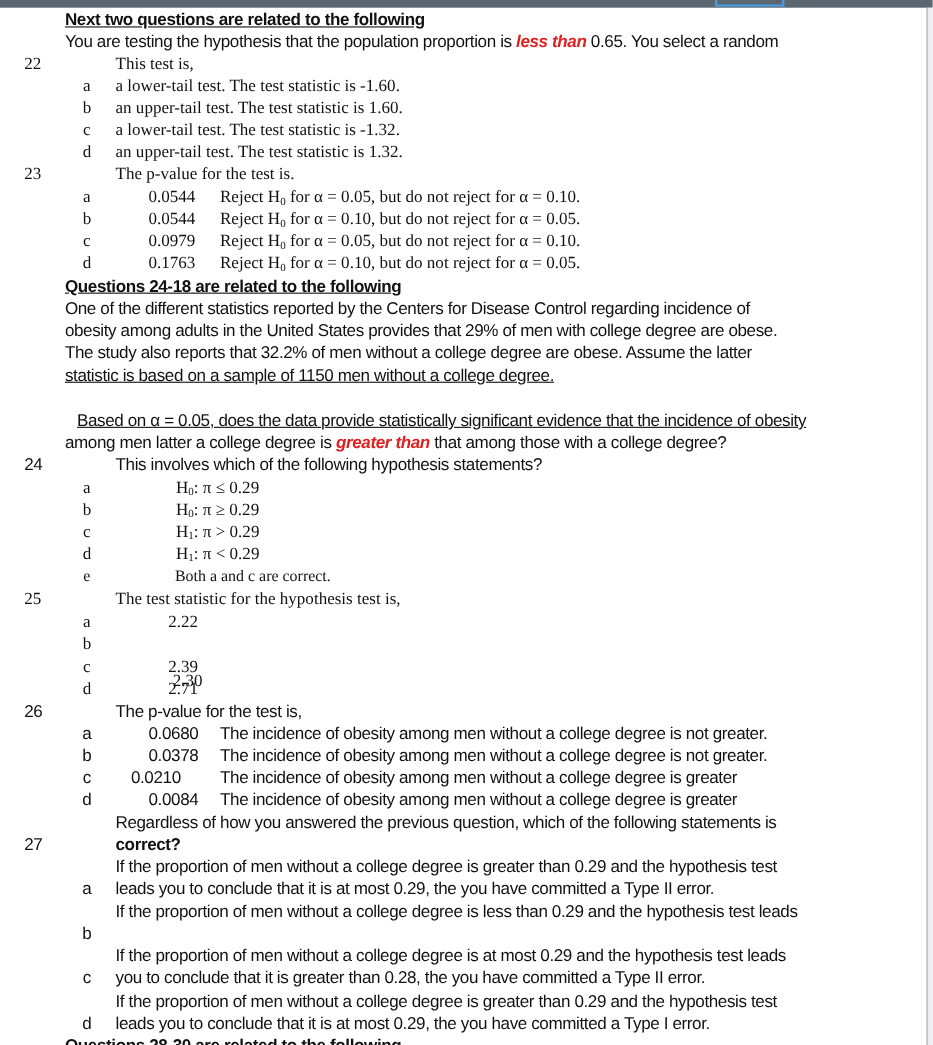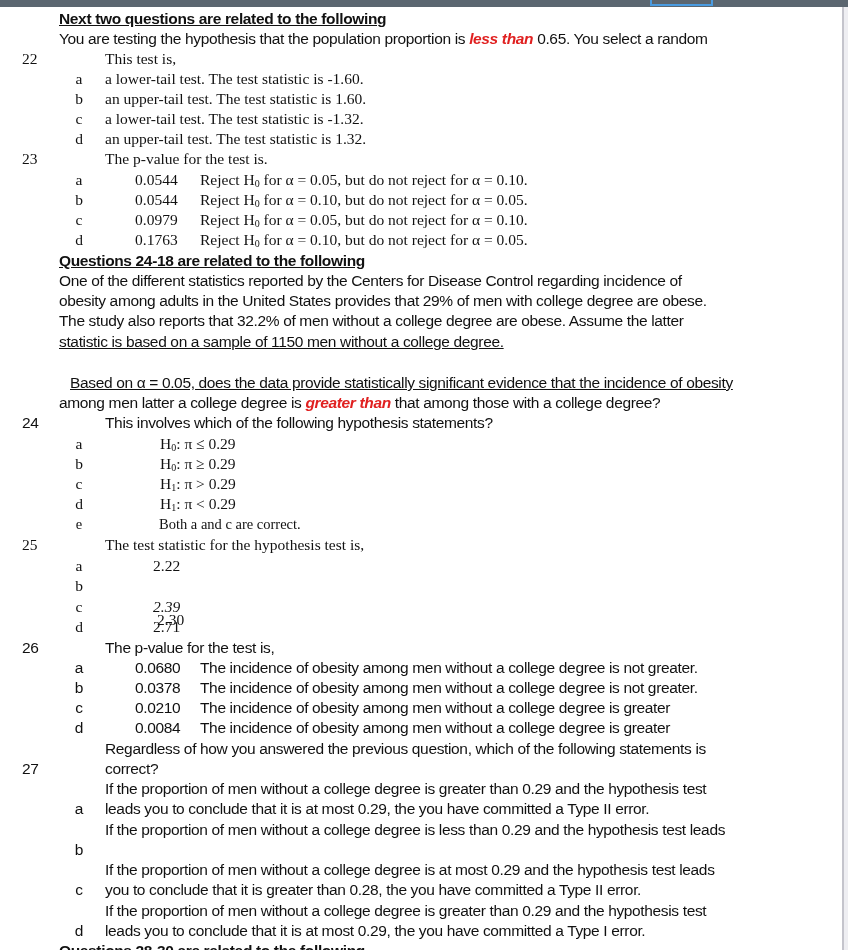--- a/index.html
+++ b/index.html
@@ -126,21 +126,21 @@
   <div class="line" style="left:0;top:549px;width:700px;">
     <span class="ltr" style="left:73px;">a</span>
     <span style="position:absolute;left:153px;">2.22</span>
   </div>
   <div class="line" style="left:0;top:569px;width:700px;">
     <span class="ltr" style="left:73px;">b</span>
     <span style="position:absolute;left:157px;margin-top:34px;">2.30</span>
   </div>
   <div class="line" style="left:0;top:590px;width:700px;">
     <span class="ltr" style="left:73px;">c</span>
-    <span style="position:absolute;left:153px;font-style:italic;">2.39</span>
+    <span style="position:absolute;left:153px;">2.39</span>
   </div>
   <div class="line" style="left:0;top:610px;width:700px;">
     <span class="ltr" style="left:73px;">d</span>
     <span style="position:absolute;left:153px;">2.71</span>
   </div>
 
   <div class="line cond" style="left:0;top:631px;width:700px;">
     <span class="num">26</span>
     <span style="position:absolute;left:105px;">The p-value for the test is,</span>
   </div>
@@ -149,33 +149,33 @@
     <span style="position:absolute;left:135px;">0.0680</span>
     <span style="position:absolute;left:200px;">The incidence of obesity among men without a college degree is not greater.</span>
   </div>
   <div class="line cond" style="left:0;top:671px;width:800px;">
     <span class="ltr" style="left:73px;">b</span>
     <span style="position:absolute;left:135px;">0.0378</span>
     <span style="position:absolute;left:200px;">The incidence of obesity among men without a college degree is not greater.</span>
   </div>
   <div class="line cond" style="left:0;top:691px;width:800px;">
     <span class="ltr" style="left:73px;">c</span>
-    <span style="position:absolute;left:135px;">0.0210</span>
+    <span style="position:absolute;left:119px;">0.0210</span>
     <span style="position:absolute;left:200px;">The incidence of obesity among men without a college degree is greater</span>
   </div>
   <div class="line cond" style="left:0;top:711px;width:800px;">
     <span class="ltr" style="left:73px;">d</span>
     <span style="position:absolute;left:135px;">0.0084</span>
     <span style="position:absolute;left:200px;">The incidence of obesity among men without a college degree is greater</span>
   </div>
 
   <div class="line cond" style="left:105px;top:732px;">Regardless of how you answered the previous question, which of the following statements is</div>
   <div class="line cond" style="left:0;top:752px;width:300px;">
     <span class="num">27</span>
-    <span style="position:absolute;left:105px;">correct?</span>
+    <span style="position:absolute;left:105px;font-weight:bold;">correct?</span>
   </div>
 
   <div class="line cond" style="left:105px;top:772px;">If the proportion of men without a college degree is greater than 0.29 and the hypothesis test</div>
   <div class="line cond" style="left:0;top:792px;width:800px;">
     <span class="ltr" style="left:73px;">a</span>
     <span style="position:absolute;left:105px;">leads you to conclude that it is at most 0.29, the you have committed a Type II error.</span>
   </div>
   <div class="line cond" style="left:105px;top:813px;">If the proportion of men without a college degree is less than 0.29 and the hypothesis test leads</div>
   <div class="line cond" style="left:0;top:833px;width:800px;">
     <span class="ltr" style="left:73px;">b</span>

